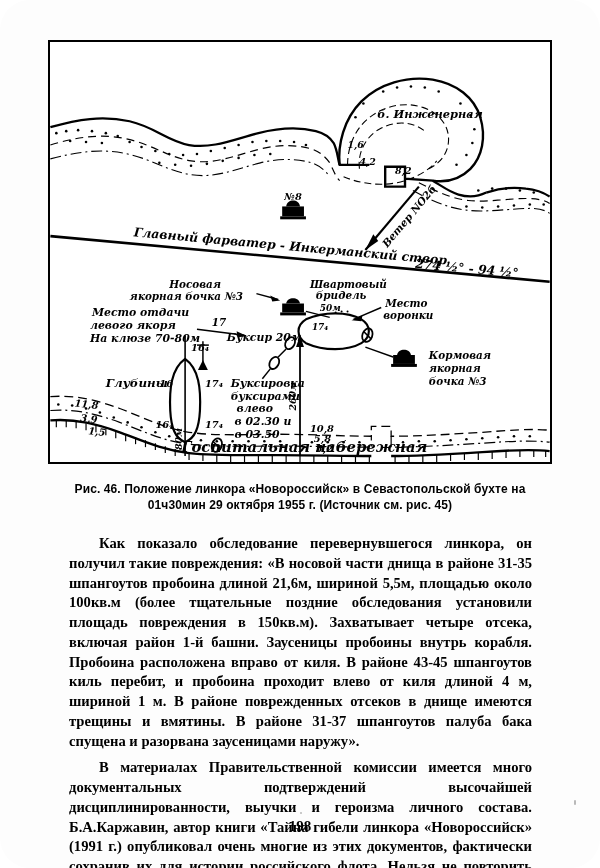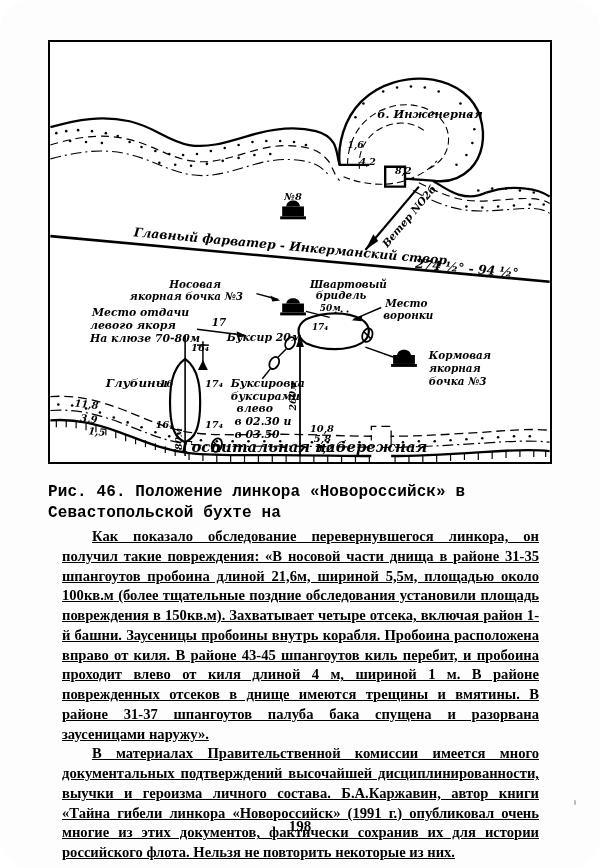--- a/index.html
+++ b/index.html
@@ -44,46 +44,45 @@
     fill: #000;
     white-space: pre;
   }
 
   
   #figure-caption {
     position: absolute;
     left: 48px;
     top: 482px;
     width: 504px;
-    text-align: left;
-    font-family: Liberation Mono, monospace;
-    font-size: 16px;
+    text-align: center;
+    font-family: Liberation Sans, sans-serif;
+    font-size: 12px;
     font-weight: bold;
     line-height: 1.30;
     letter-spacing: .1px;
   }
 
   
   #body-text {
     position: absolute;
     left: 62px;
     top: 527px;
     width: 477px;
     font-size: 14.6px;
     line-height: 1.355;
     text-align: justify;
     font-weight: bold;
     font-family: "Liberation Serif", serif;
   }
   #body-text p {
-    margin: 0;
+    margin: 7px;
     text-indent: 30px;
     text-align: justify;
     text-justify: inter-word;
-    text-decoration: underline;
   }
 
   
   #page-number {
     position: absolute;
     left: 0;
     top: 818px;
     width: 600px;
     text-align: center;
     font-size: 15px;
@@ -407,20 +406,21 @@
         <text class="maplabel" x="266" y="404" font-size="10">5,8</text>
         <text class="maplabel" x="268" y="414" font-size="10">5,2</text>
       </g>
 
       <text class="maplabel" x="132" y="414" font-size="15">Госпитальная набережная</text>
     </svg>
   </div>
 
   <div id="figure-caption">
     <div>Рис. 46. Положение линкора «Новороссийск» в Севастопольской бухте на</div>
+    <div>01ч30мин 29 октября 1955 г. (Источник см. рис. 45)</div>
   </div>
 
   <div id="body-text">
     <p>Как показало обследование перевернувшегося линкора, он получил такие повреждения: «В носовой части днища в районе 31-35 шпангоутов пробоина длиной 21,6м, шириной 5,5м, площадью около 100кв.м (более тщательные поздние обследования установили площадь повреждения в 150кв.м). Захватывает четыре отсека, включая район 1-й башни. Заусеницы пробоины внутрь корабля. Пробоина расположена вправо от киля. В районе 43-45 шпангоутов киль перебит, и пробоина проходит влево от киля длиной 4 м, шириной 1 м. В районе поврежденных отсеков в днище имеются трещины и вмятины. В районе 31-37 шпангоутов палуба бака спущена и разорвана заусеницами наружу».</p>
     <p>В материалах Правительственной комиссии имеется много документальных подтверждений высочайшей дисциплинированности, выучки и героизма личного состава. Б.А.Каржавин, автор книги «Тайна гибели линкора «Новороссийск» (1991 г.) опубликовал очень многие из этих документов, фактически сохранив их для истории российского флота. Нельзя не повторить некоторые из них.</p>
   </div>
 
   <div id="page-number">198</div>
 
   <span class="speck" style="left:574px;top:800px;width:2px;height:5px;border-radius:1px;"></span>

